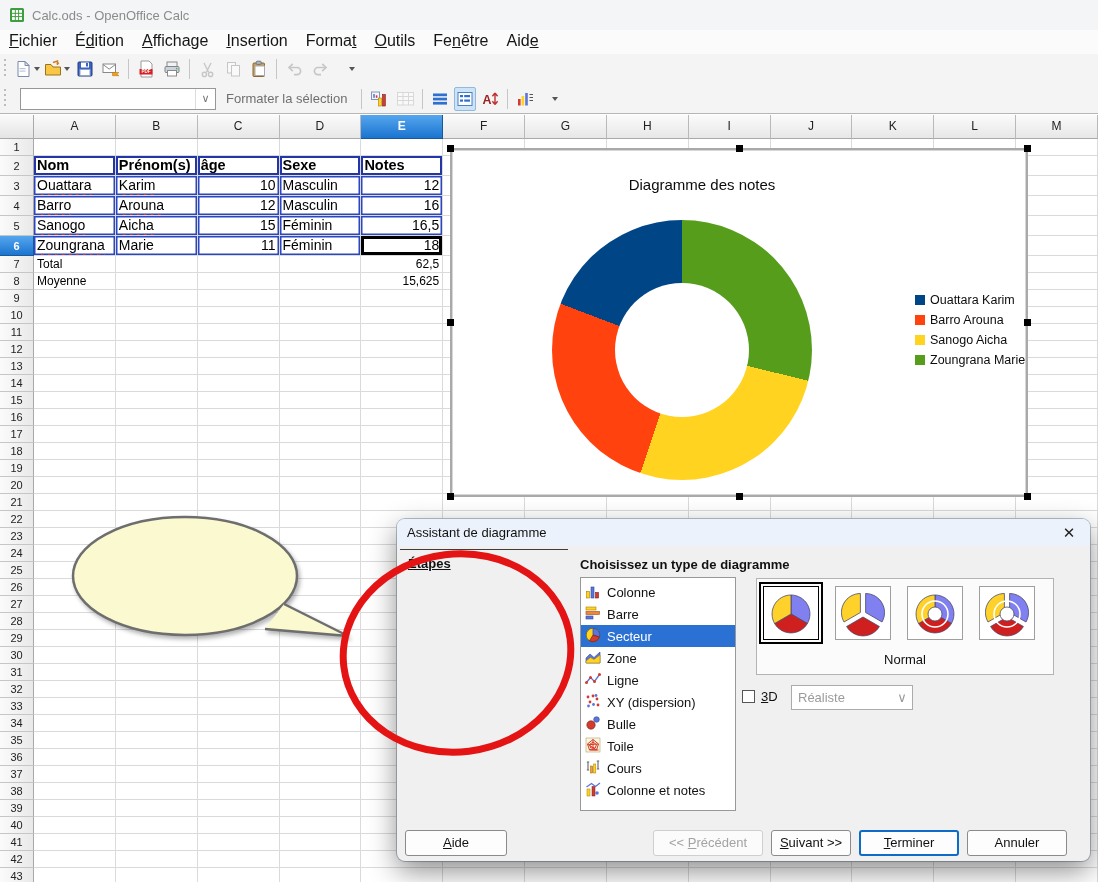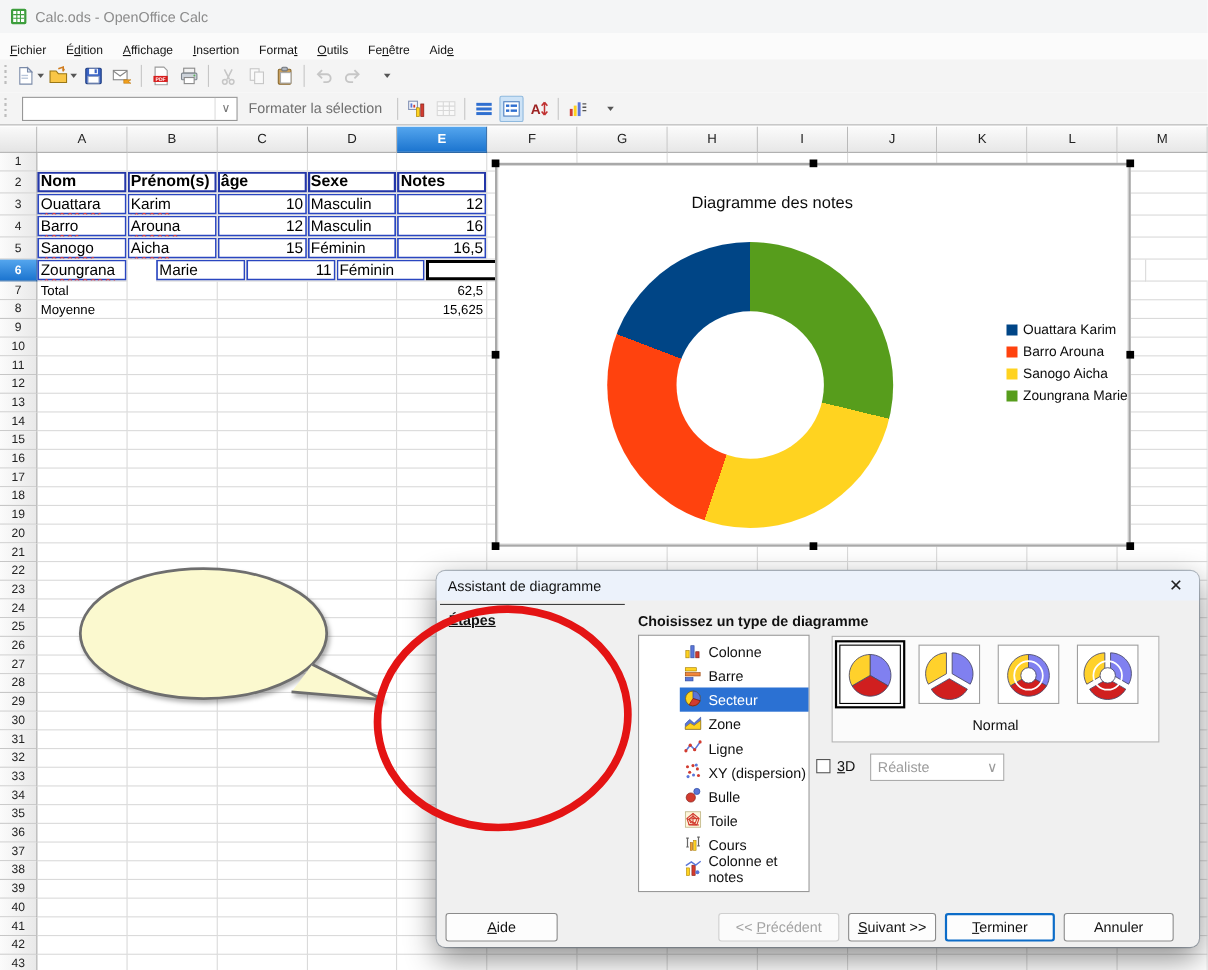--- a/index.html
+++ b/index.html
@@ -5,21 +5,21 @@
   html,body{margin:0;padding:0;}
   body{width:1098px;height:882px;position:relative;overflow:hidden;background:#fff;
        font-family:"Liberation Sans",sans-serif;-webkit-font-smoothing:antialiased;}
   u{text-decoration:underline;}
 
   
   .titlebar{position:absolute;left:0;top:0;width:100%;height:30px;background:#f4f5f6;
     display:flex;align-items:center;gap:7px;padding-left:9px;box-sizing:border-box;
     color:#8b8b8b;font-size:13px;}
   .menubar{position:absolute;top:30px;left:0;right:0;height:24px;background:#fbfbfb;
-    display:flex;align-items:flex-end;font-size:11px;color:#151515;}
+    display:flex;align-items:flex-start;font-size:16px;color:#151515;}
   .menu-item{padding:2px 9px;cursor:default;}
   .toolbar{position:absolute;left:0;right:0;display:flex;align-items:center;background:#f4f4f4;}
   .tb1{top:54px;height:30px;}
   .tb2{top:84px;height:30px;border-bottom:1px solid #b5b5b5;box-sizing:border-box;}
   .grip{width:2px;height:20px;margin:0 6px 0 4px;
     background:repeating-linear-gradient(180deg,#bdbdbd 0 2px,transparent 2px 5px);}
   .tbtn{height:24px;min-width:22px;display:flex;align-items:center;justify-content:center;
     border-radius:2px;margin:0 1px;padding:0 1px;}
   .tbtn.dis{opacity:.5;filter:grayscale(1);}
   .tbtn.hl{background:#cde3f7;border:1px solid #8fb9de;box-sizing:border-box;}
@@ -81,21 +81,21 @@
     padding:0 10px;justify-content:space-between;}
   .dlg-close{font-size:15px;color:#222;width:22px;text-align:center;line-height:27px;}
   .steps-line{position:absolute;left:3px;top:30px;width:168px;border-top:1px solid #3d3d3d;}
   .steps-hdr{position:absolute;left:11px;top:37px;font-weight:bold;text-decoration:underline;}
   .steps{position:absolute;left:7px;top:66px;}
   .steps>div{margin-bottom:7px;}
   .step{padding:2px 3px;color:#1a1a1a;}
   .step.active{background:#2b71d3;color:#fff;outline:1px dotted #aacdf2;outline-offset:-1px;}
   .choose-hdr{position:absolute;left:183px;top:38px;font-weight:bold;}
   .typelist{position:absolute;left:183px;top:58px;width:156px;height:234px;background:#fff;
-    border:1px solid #989898;box-sizing:border-box;padding-top:3px;padding-left:37px;}
+    border:1px solid #989898;box-sizing:border-box;padding-top:3px;}
   .titem{display:flex;align-items:center;height:22px;gap:6px;padding-left:4px;}
   .titem.selected{background:#2b71d3;color:#fff;}
   .titem svg{flex:none;}
   .subtypes{position:absolute;left:359px;top:59px;width:298px;height:97px;background:#fbfbfb;
     border:1px solid #b3b3b3;box-sizing:border-box;}
   .thumbs{display:flex;gap:8px;padding:3px 0 0 2px;align-items:flex-start;}
   .thumbwrap{border:2px solid transparent;padding:2px;}
   .thumbwrap.selected{border-color:#000;}
   .thumb{width:56px;height:54px;background:#fff;border:1px solid #9f9f9f;display:flex;
     align-items:center;justify-content:center;box-sizing:border-box;}
@@ -386,21 +386,21 @@
       <div class="cell" style="line-height: 19px;"></div>
       <div class="cell" style="line-height: 19px;"></div>
       <div class="cell" style="line-height: 19px;"></div>
       <div class="cell" style="line-height: 19px;"></div>
       <div class="cell" style="line-height: 19px;"></div>
       <div class="cell" style="line-height: 19px;"></div>
     </div>
     <div class="shrow" style="height: 20px;">
       <div class="rowhdr selhdr">6</div>
       <div class="cell dcell range wavy" style="line-height: 19px;">Zoungrana</div>
-      <div class="cell dcell range" style="line-height: 19px; margin-left: 26px;">Marie</div>
+      <div class="cell dcell range" style="line-height: 19px;">Marie</div>
       <div class="cell dcell range num" style="line-height: 19px;">11</div>
       <div class="cell dcell range" style="line-height: 19px;">Féminin</div>
       <div class="cell dcell range num active" style="line-height: 19px;">18</div>
       <div class="cell" style="line-height: 19px;"></div>
       <div class="cell" style="line-height: 19px;"></div>
       <div class="cell" style="line-height: 19px;"></div>
       <div class="cell" style="line-height: 19px;"></div>
       <div class="cell" style="line-height: 19px;"></div>
       <div class="cell" style="line-height: 19px;"></div>
       <div class="cell" style="line-height: 19px;"></div>

